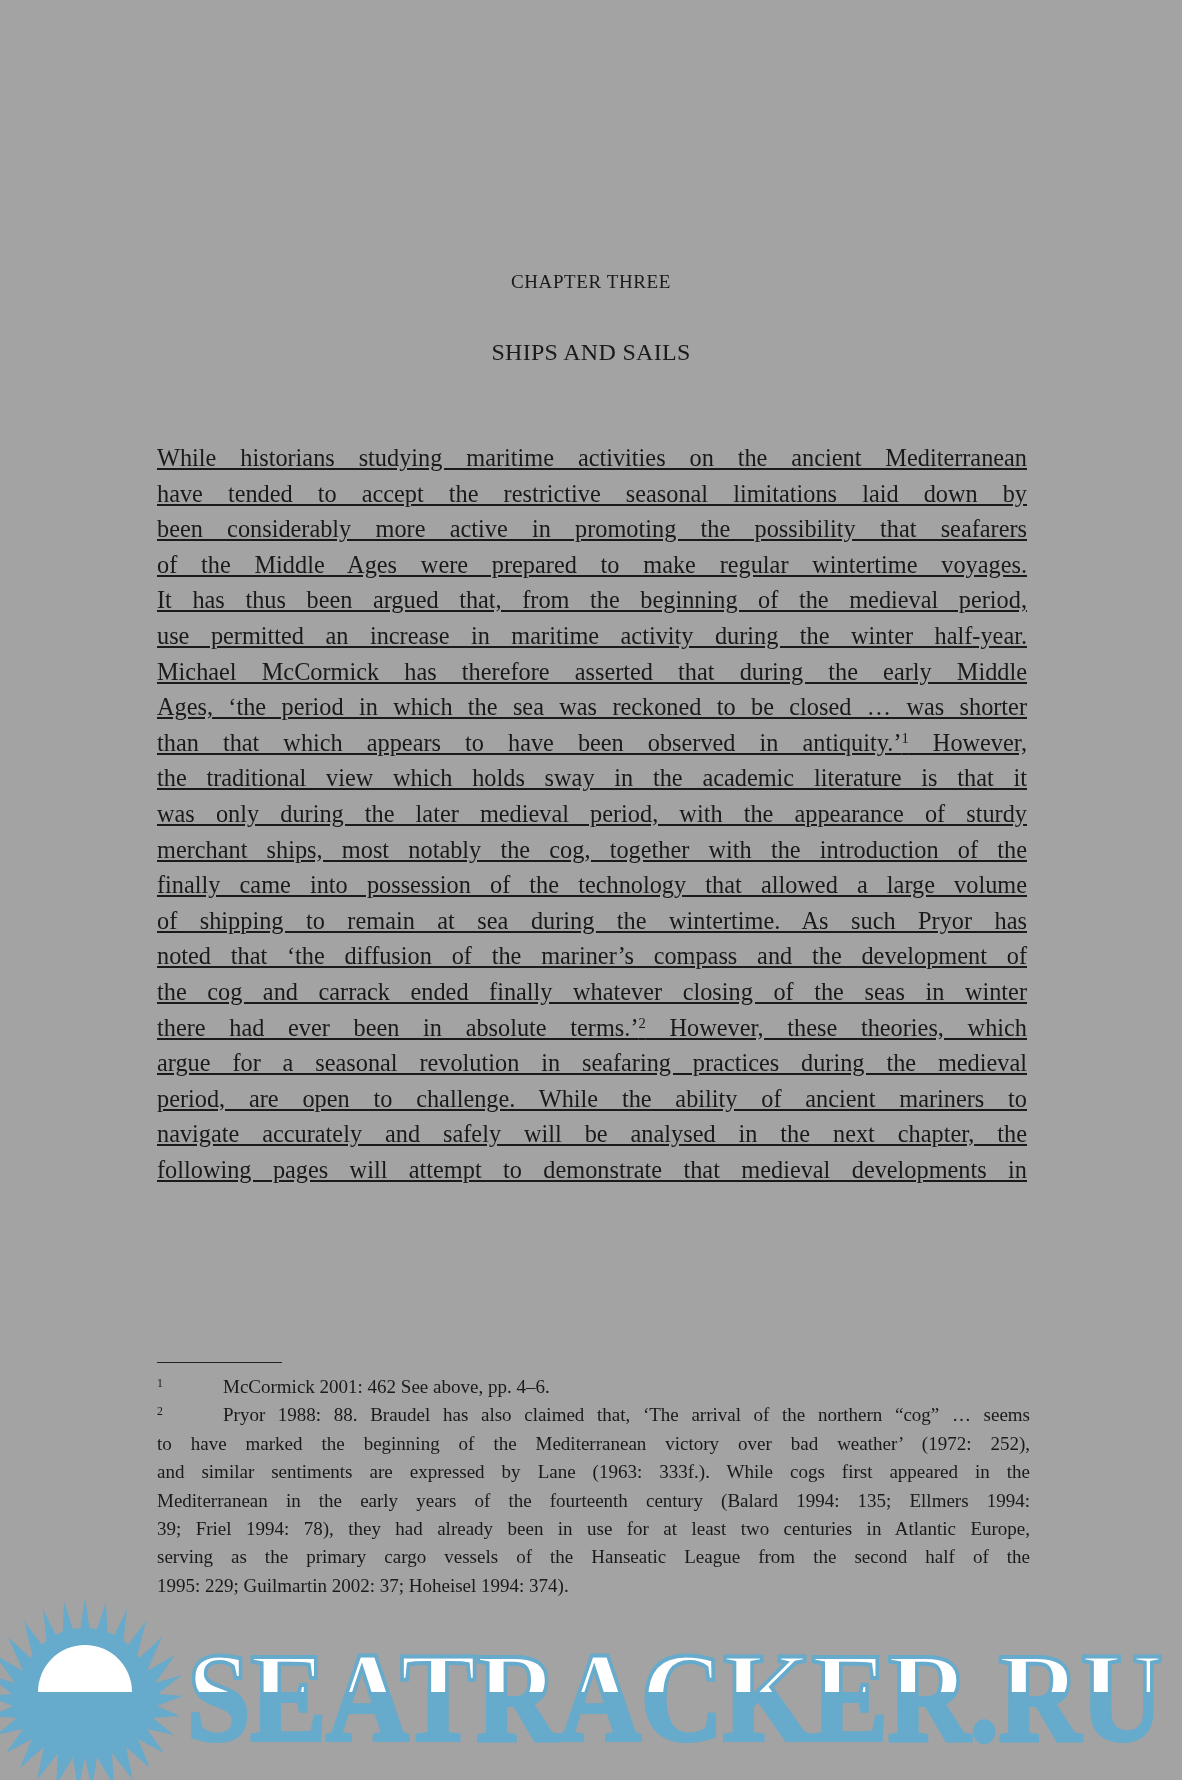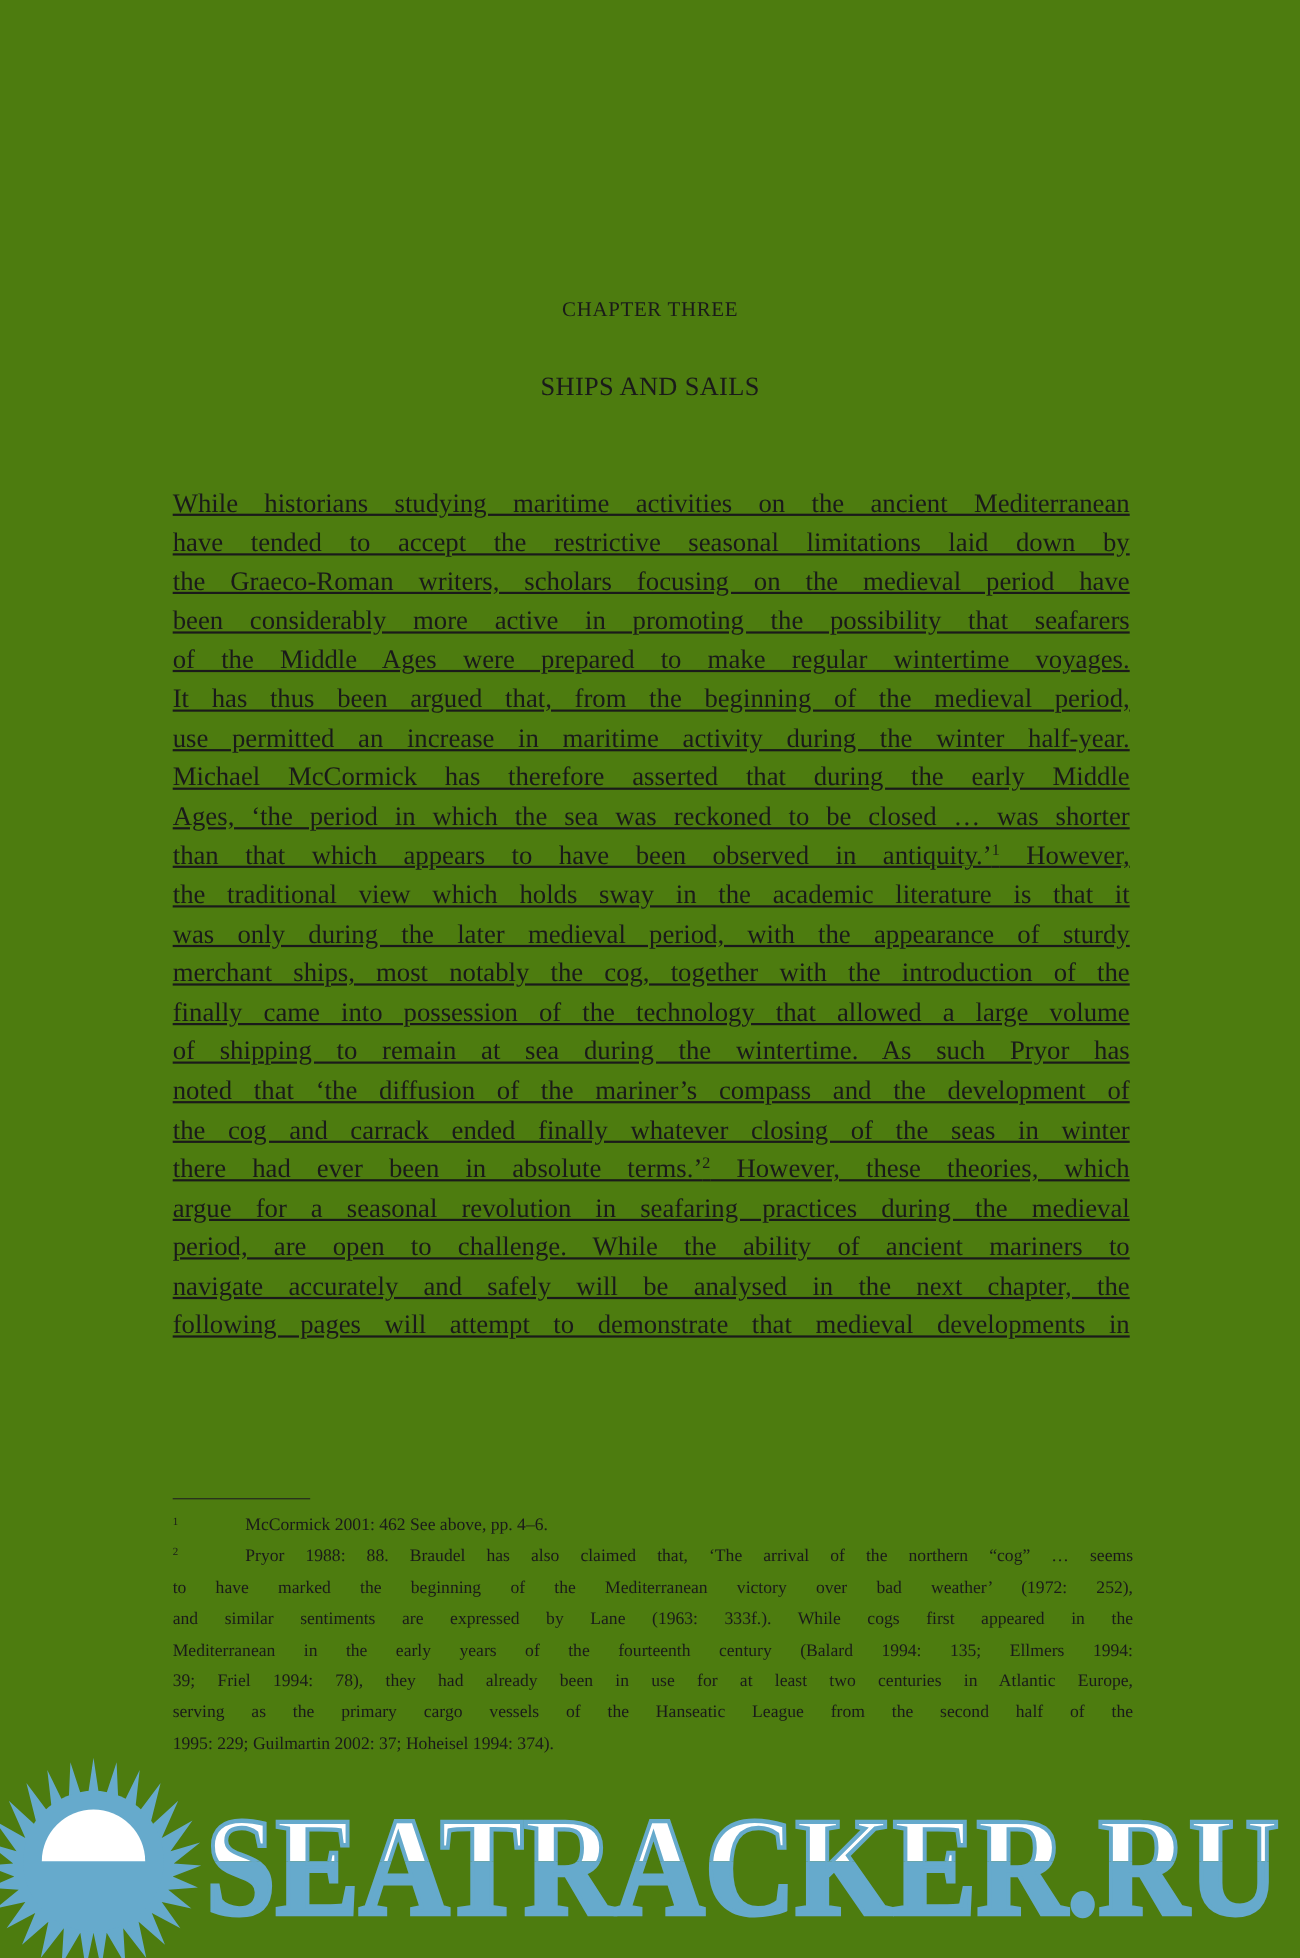--- a/index.html
+++ b/index.html
@@ -1,49 +1,48 @@
 <!DOCTYPE html>
 <html><head>
 <meta charset="utf-8">
 <style>
   html, body { margin: 0; padding: 0; background: #ffffff; }
   body { width: 1182px; height: 1780px; position: relative; overflow: hidden;
          font-family: "Liberation Serif", "DejaVu Serif", serif; color: #1a1a1a; }
-  .page { position: absolute; left: 0; top: 0; width: 1182px; height: 1780px; background: #4d7c0f; }
+  .page { position: absolute; left: 0; top: 0; width: 1182px; height: 1780px; background: #a3a3a3; }
   .chapter-label { position: absolute; left: 0; width: 1182px; top: 270px; text-align: center;
                    font-size: 19px; letter-spacing: 0.6px; line-height: 24px; }
   .chapter-title { position: absolute; left: 0; width: 1182px; top: 337px; text-align: center;
                    font-size: 24px; letter-spacing: 0.3px; line-height: 30px; }
   .body-text { position: absolute; left: 157px; top: 440px; width: 870px; }
   .line { display: block; height: 35.6px; line-height: 35.6px; font-size: 24.3px;
           text-align: justify; text-align-last: justify; white-space: nowrap; overflow: visible; text-decoration: underline; }
   .line sup, .fline sup { font-size: 60%; line-height: 0; vertical-align: 0.55em; }
   .footnote-rule { position: absolute; left: 157px; top: 1362px; width: 125px; height: 0;
                    border-top: 1.3px solid #222; }
   .footnotes { position: absolute; left: 157px; top: 1373px; width: 873px; }
-  .fline { display: block; height: 28.4px; line-height: 28.4px; font-size: 16px;
+  .fline { display: block; height: 28.4px; line-height: 28.4px; font-size: 19px;
            text-align: justify; text-align-last: justify; white-space: nowrap; }
   .fline.short { text-align-last: left; }
   .fnum { display: inline-block; width: 56px; text-align: right; padding-right: 0; box-sizing: border-box; }
   .fnum sup { font-size: 62%; vertical-align: 0.5em; }
   .fn-gap { display: inline-block; width: 10px; }
   .watermark { position: absolute; left: 0; top: 1598px; width: 1182px; height: 182px; }
 </style>
 </head>
 <body>
 
 <div class="page">
 
   <div class="chapter-label">CHAPTER THREE</div>
   <div class="chapter-title">SHIPS AND SAILS</div>
 
   <div class="body-text">
     <span class="line">While historians studying maritime activities on the ancient Mediterranean</span>
     <span class="line">have tended to accept the restrictive seasonal limitations laid down by</span>
-    <span class="line">the Graeco-Roman writers, scholars focusing on the medieval period have</span>
     <span class="line">been considerably more active in promoting the possibility that seafarers</span>
     <span class="line">of the Middle Ages were prepared to make regular wintertime voyages.</span>
     <span class="line">It has thus been argued that, from the beginning of the medieval period,</span>
     <span class="line">use permitted an increase in maritime activity during the winter half-year.</span>
     <span class="line">Michael McCormick has therefore asserted that during the early Middle</span>
     <span class="line">Ages, ‘the period in which the sea was reckoned to be closed … was shorter</span>
     <span class="line"><span>than that which appears to have been observed in antiquity.’</span><sup>1</sup><span> However,</span></span>
     <span class="line">the traditional view which holds sway in the academic literature is that it</span>
     <span class="line">was only during the later medieval period, with the appearance of sturdy</span>
     <span class="line">merchant ships, most notably the cog, together with the introduction of the</span>

